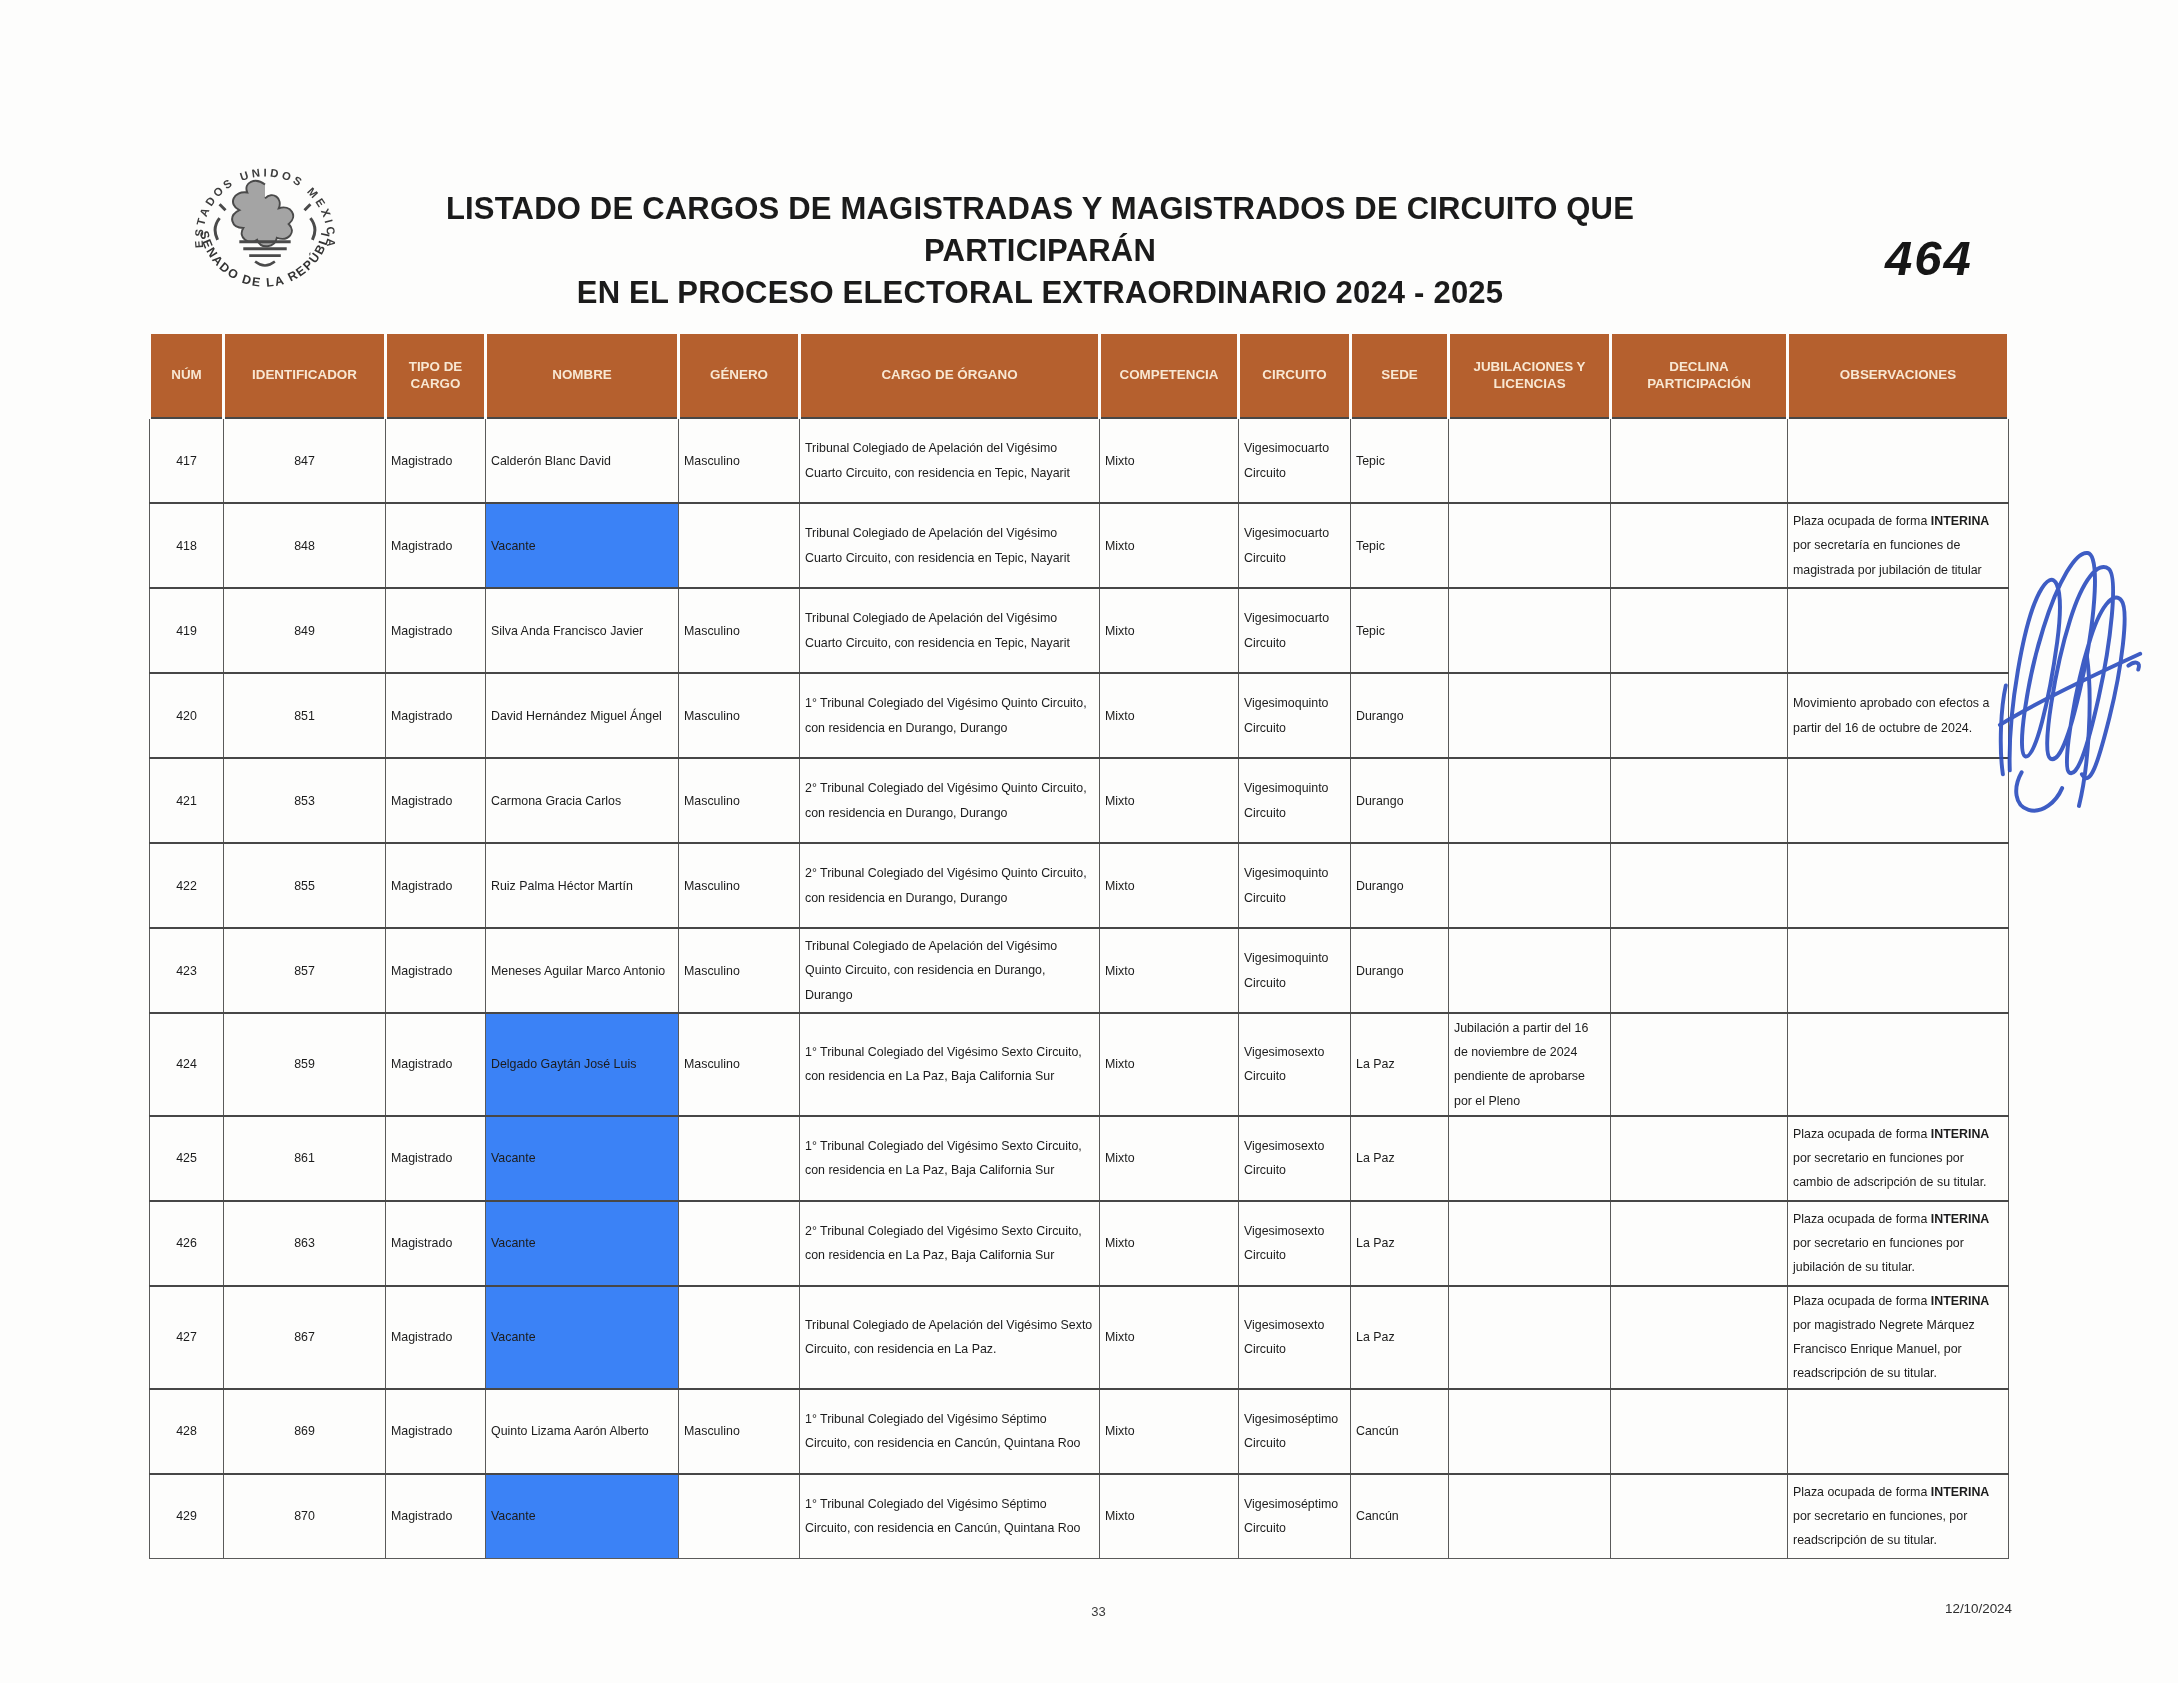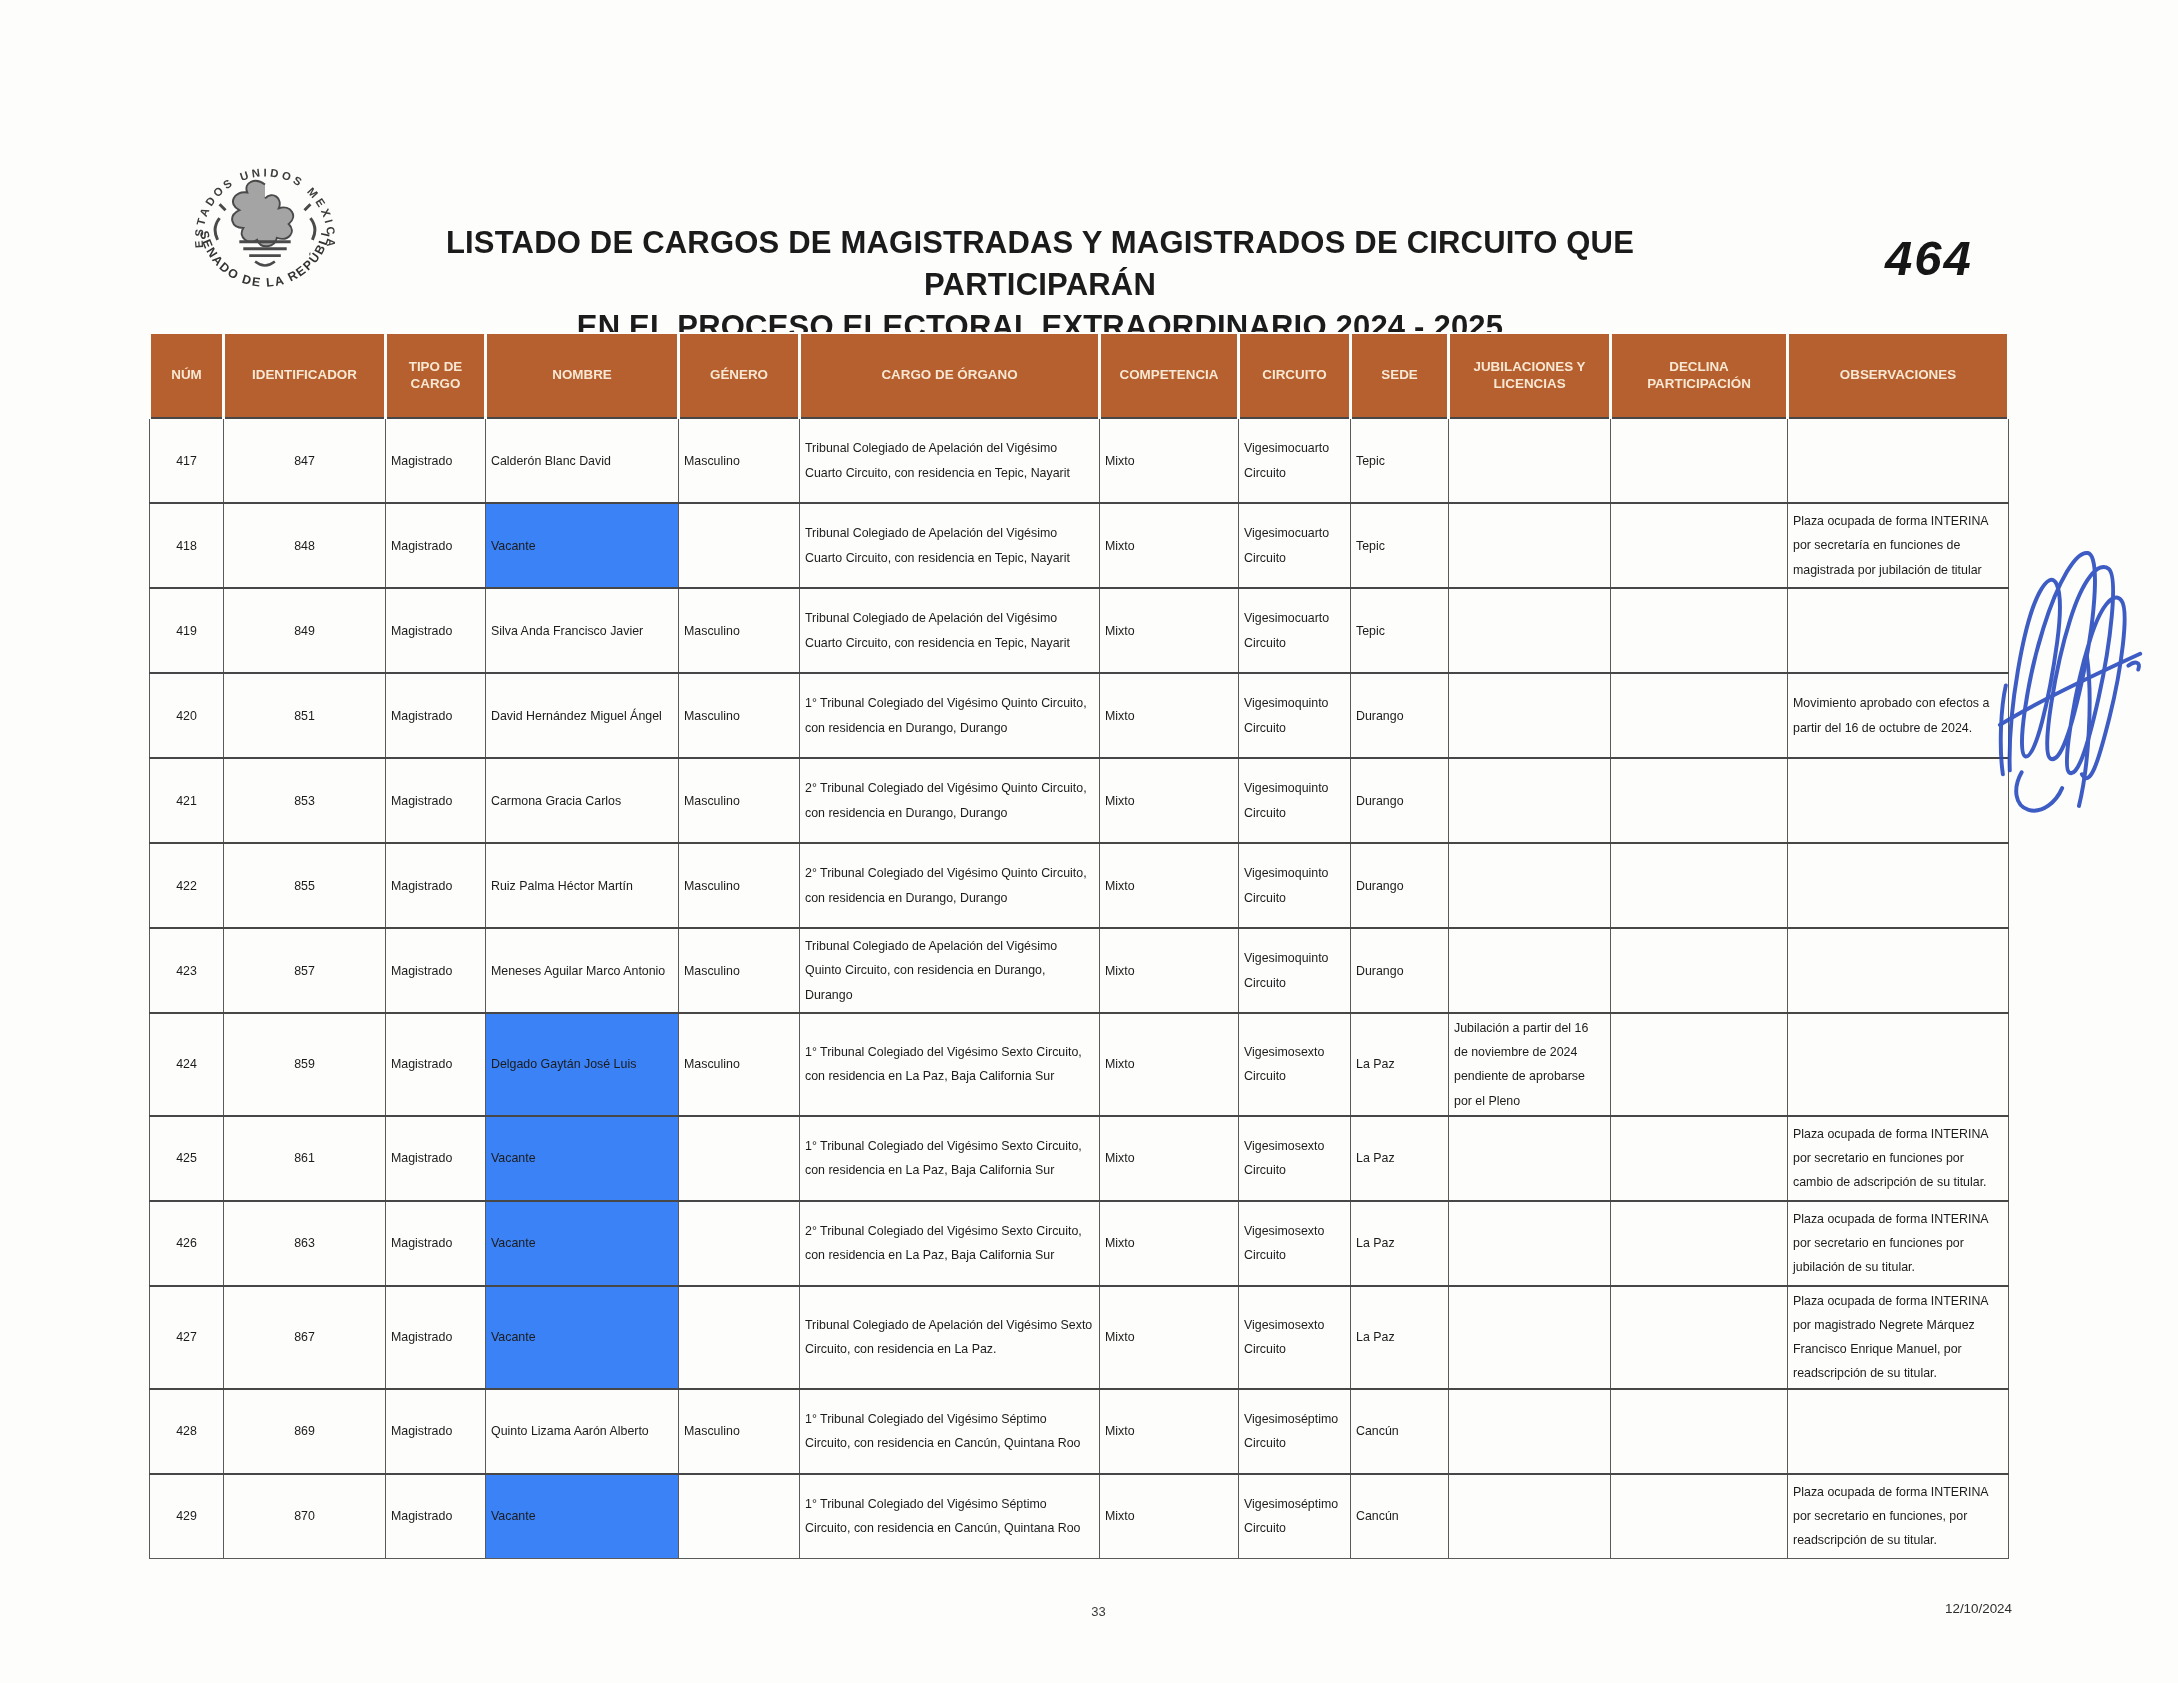--- a/index.html
+++ b/index.html
@@ -11,21 +11,21 @@
     position:relative;
     overflow:hidden;
   }
   .page { position:absolute; inset:0; background:#fdfdfc; }
 
   
   .seal { position:absolute; left:180px; top:147px; }
   .title-block {
     position:absolute; left:337px; top:188px; width:1406px;
     text-align:center; font-weight:bold; color:#1b1b1b;
-    font-size:31px; line-height:42px; letter-spacing:0.2px;margin-top:34px;
+    font-size:31px; line-height:42px; letter-spacing:0.2px;
   }
   .stamp {
     position:absolute; left:1830px; top:230px; width:198px;
     font-size:49px; font-weight:800; color:#161616; letter-spacing:2px;
     text-align:center;
     font-family:"Liberation Sans", sans-serif;
     font-style:italic;
   }
 
   
@@ -53,21 +53,21 @@
     overflow:hidden;
   }
   table.main tr { height:85px; }
   td.c-num, td.c-id { text-align:center; }
   td.c-cargo, td.c-nombre, td.c-genero, td.c-comp, td.c-sede { text-align:left; }
   td.c-organo, td.c-circ, td.c-jub, td.c-obs, td.c-dec {
     vertical-align:top; text-align:left; line-height:1.95; padding-top:3px;
   }
   td.hl { background:#3b82f6; color:#4c4c12; }
   td.vtop { vertical-align:top; padding-top:4px; }
-  td.c-obs b { font-weight:normal; }
+  td.c-obs b { font-weight:bold; }
 
   
   .footer-page {
     position:absolute; left:1049px; top:1604px; width:99px; text-align:center;
     font-size:13px; color:#3a3a3a;
   }
   .footer-date {
     position:absolute; left:1945px; top:1601px; width:119px;
     font-size:13.4px; color:#2e2e2e;
   }

